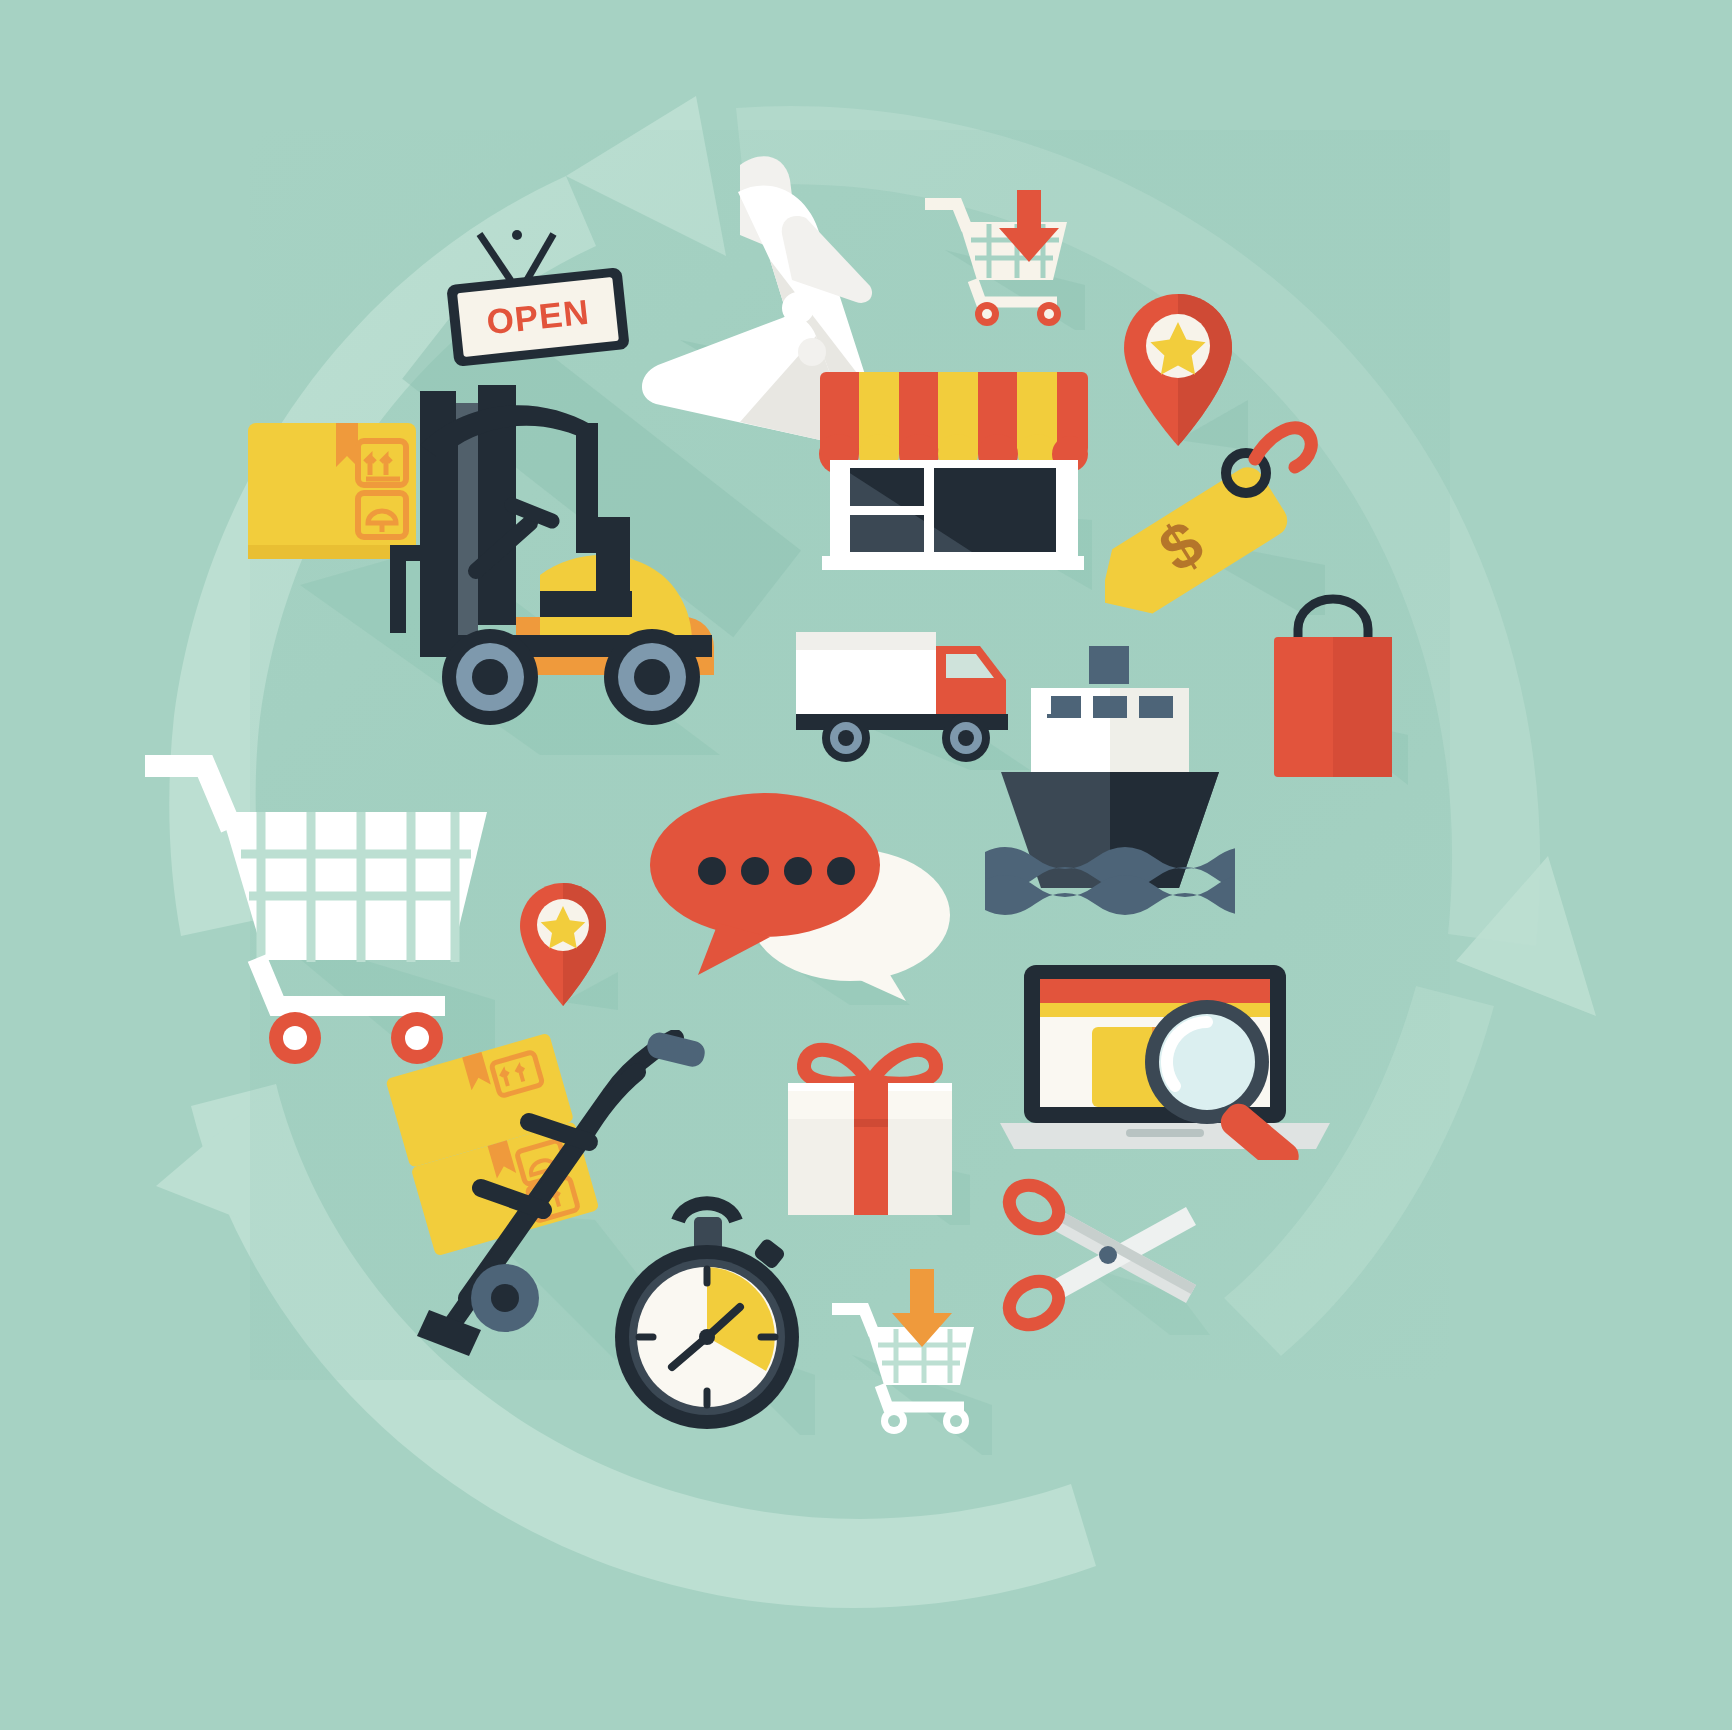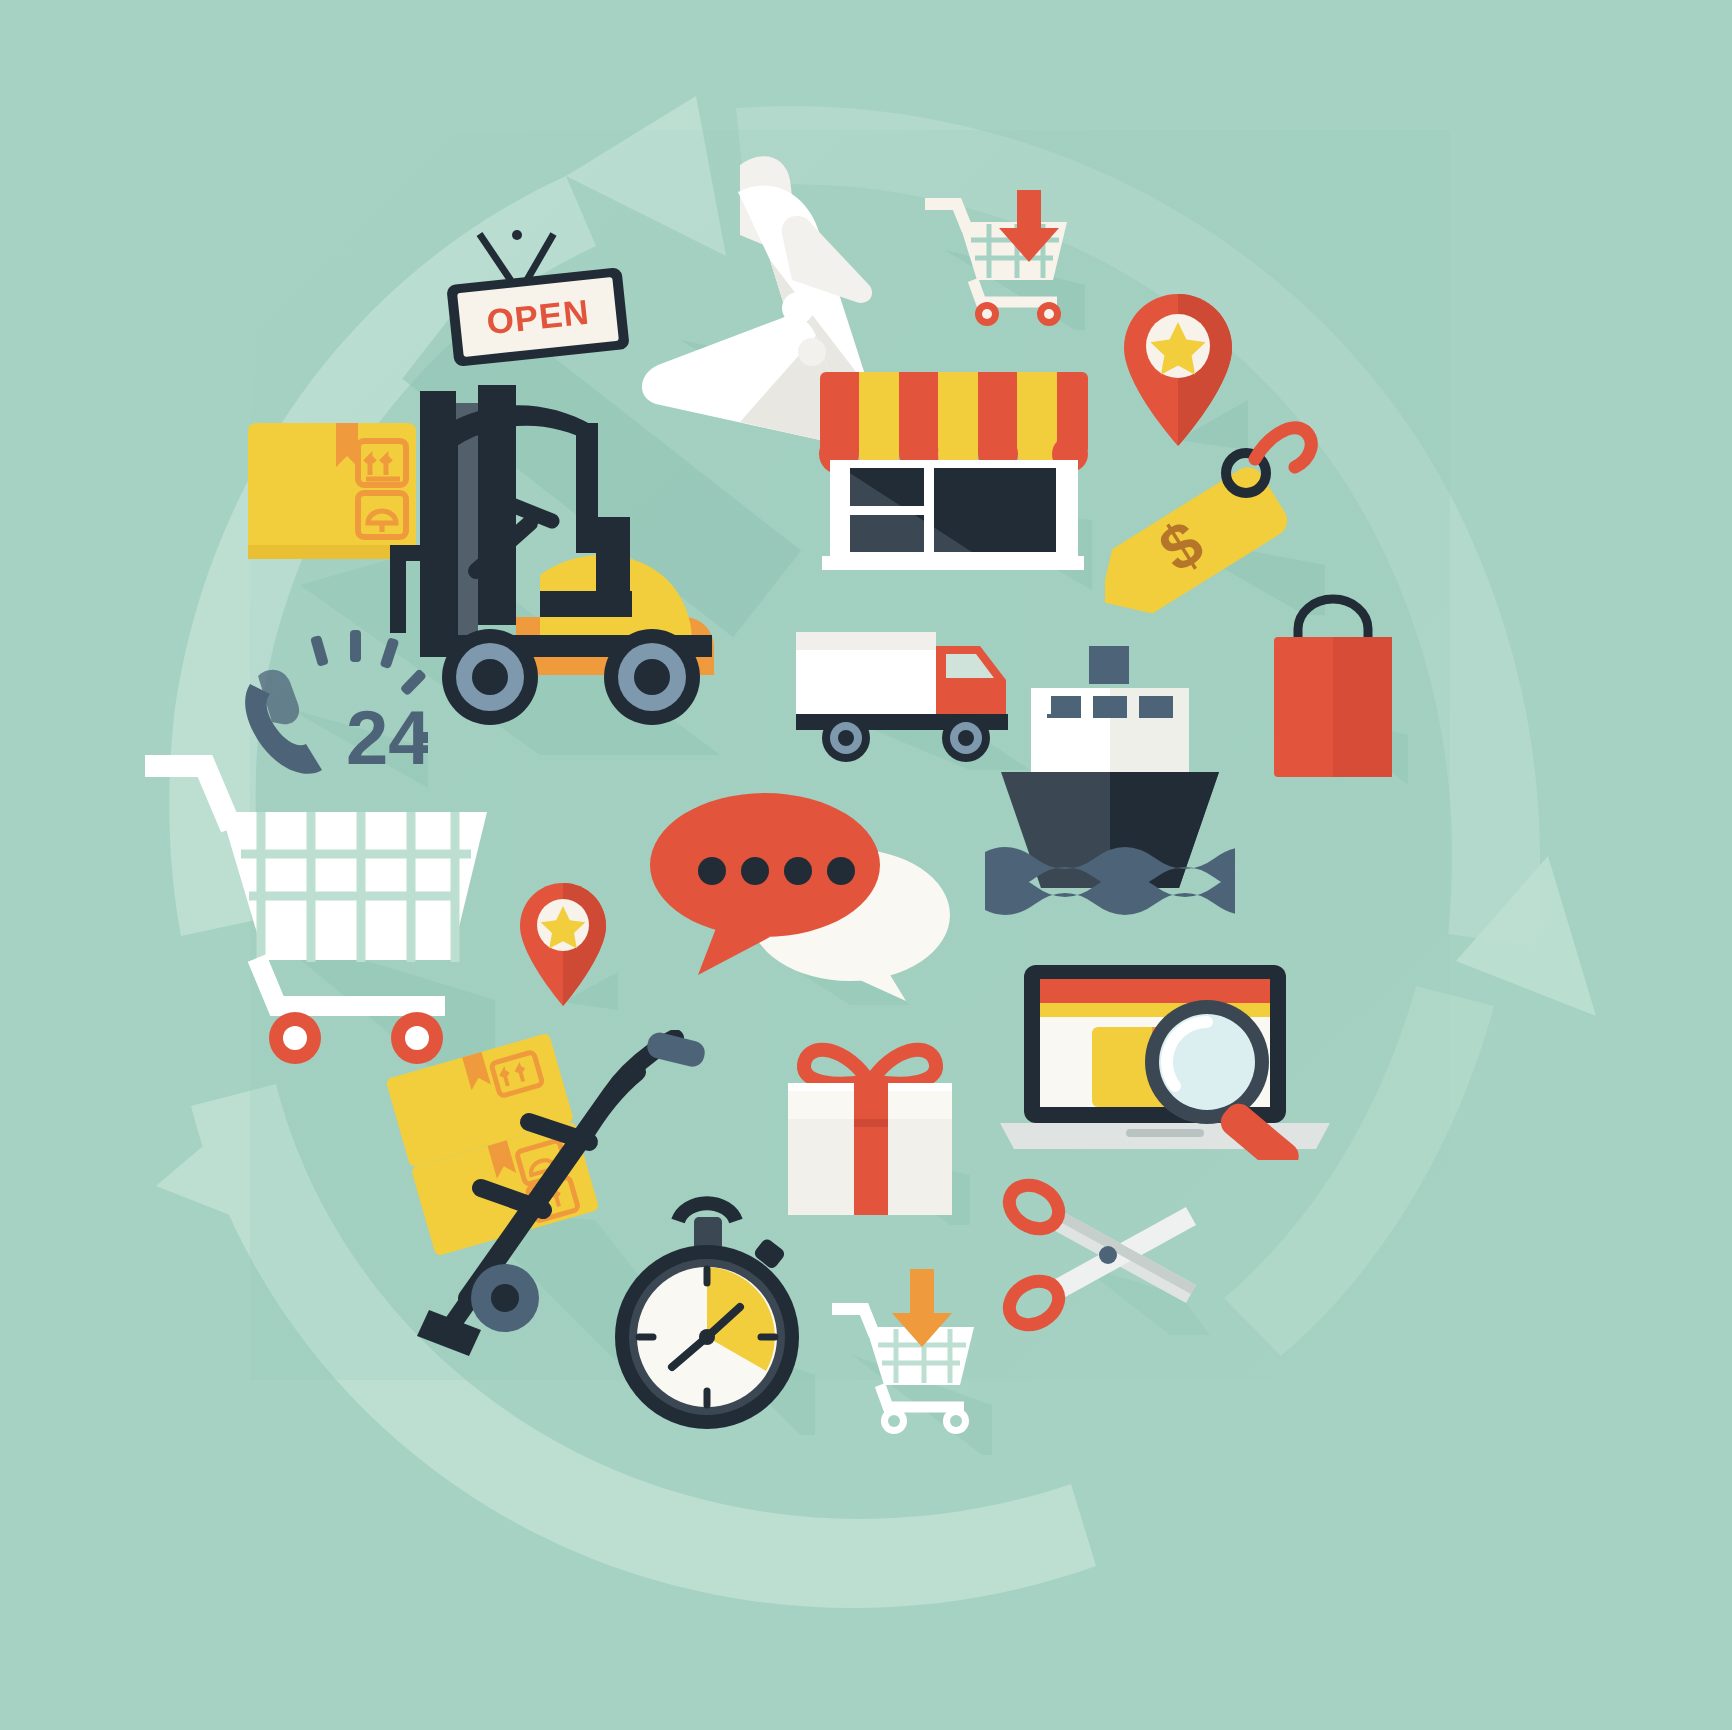--- a/index.html
+++ b/index.html
@@ -250,40 +250,20 @@
 
       <circle cx="250" cy="292" r="48" fill="#222c36"></circle>
       <circle cx="250" cy="292" r="34" fill="#7e99ad"></circle>
       <circle cx="250" cy="292" r="18" fill="#222c36"></circle>
       <circle cx="412" cy="292" r="48" fill="#222c36"></circle>
       <circle cx="412" cy="292" r="34" fill="#7e99ad"></circle>
       <circle cx="412" cy="292" r="18" fill="#222c36"></circle>
     </svg>
   </div>
 
-  <div class="icon phone24">
-    <svg viewBox="0 0 200 160" xmlns="http://www.w3.org/2000/svg">
-      <path d="M60 80 L200 160 L200 120 Z" fill="#8dc2b2" opacity=".4"></path>
-
-      <g fill="#4d6478">
-        <path d="M22 56 C12 72 18 96 34 118 C52 142 78 152 94 142 L78 116
-                 C70 120 58 114 48 100 C38 86 36 72 42 66 Z"></path>
-        <path d="M30 48 C40 38 56 40 62 54 L70 76 C74 88 66 98 54 96 L44 94 Z" opacity=".75"></path>
-      </g>
-
-      <g fill="#4d6478">
-        <rect x="86" y="8" width="11" height="30" rx="4" transform="rotate(-16 91 23)"></rect>
-        <rect x="122" y="2" width="11" height="32" rx="4"></rect>
-        <rect x="156" y="10" width="11" height="30" rx="4" transform="rotate(18 161 25)"></rect>
-        <rect x="180" y="40" width="11" height="28" rx="4" transform="rotate(44 185 54)"></rect>
-      </g>
-      <text x="118" y="136" font-family="Liberation Sans, sans-serif" font-size="76" font-weight="bold" fill="#4d6478">24</text>
-      <rect x="186" y="104" width="26" height="11" rx="4" fill="#4d6478"></rect>
-    </svg>
-  </div>
 
   <div class="icon truck">
     <svg viewBox="0 0 240 160" xmlns="http://www.w3.org/2000/svg">
       <path d="M60 110 L180 160 L240 160 L150 100 Z" fill="#8dc2b2" opacity=".4"></path>
       <rect x="6" y="22" width="140" height="84" fill="#ffffff"></rect>
       <path d="M6 22 h140 v18 H6 Z" fill="#f0efeb"></path>
       <path d="M146 36 h44 l26 34 v36 h-70 Z" fill="#e2543c"></path>
       <path d="M156 44 h30 l18 24 h-48 Z" fill="#cfe3db"></path>
       <rect x="6" y="104" width="212" height="16" fill="#222c36"></rect>
       <circle cx="56" cy="128" r="24" fill="#222c36"></circle>

